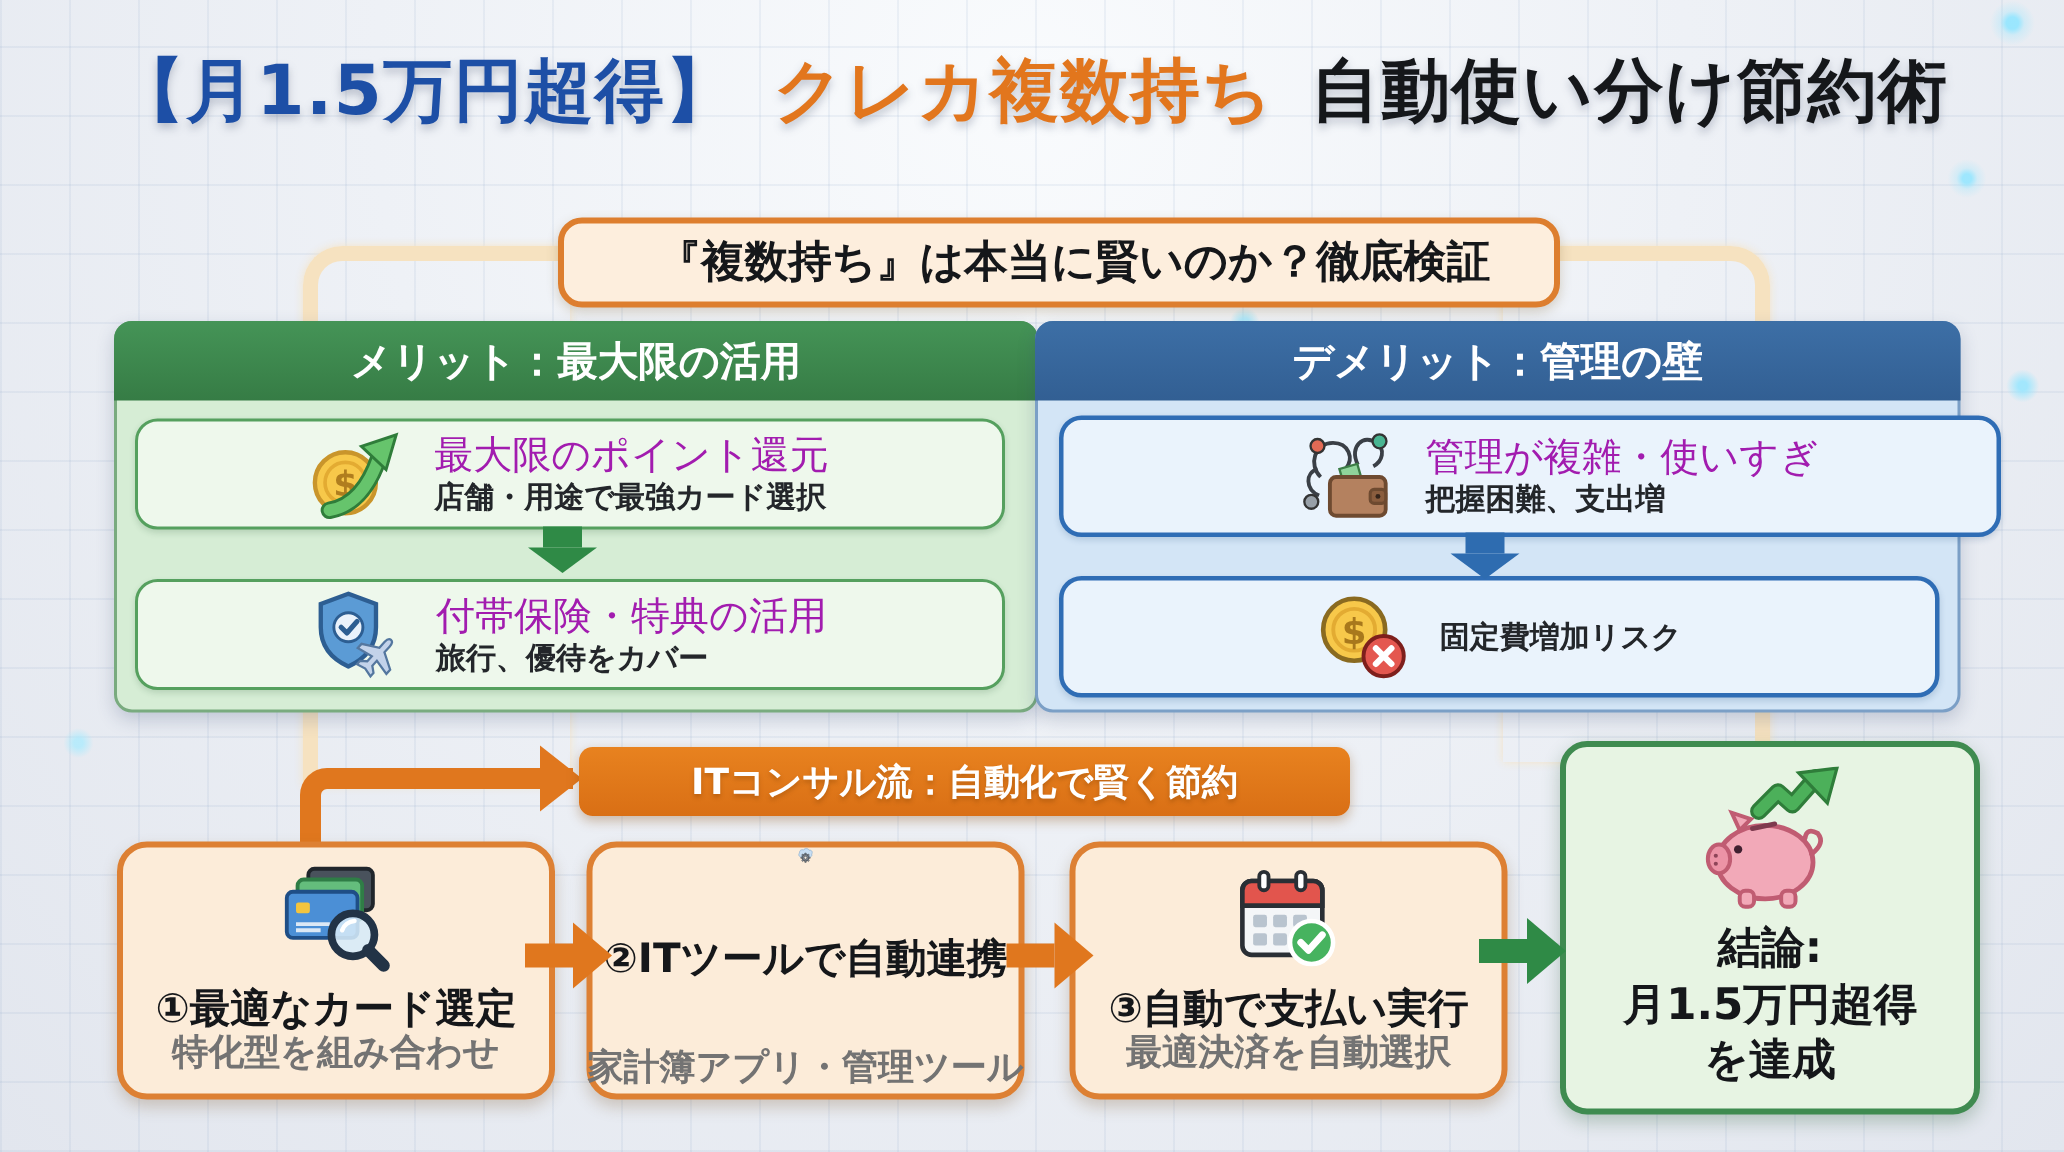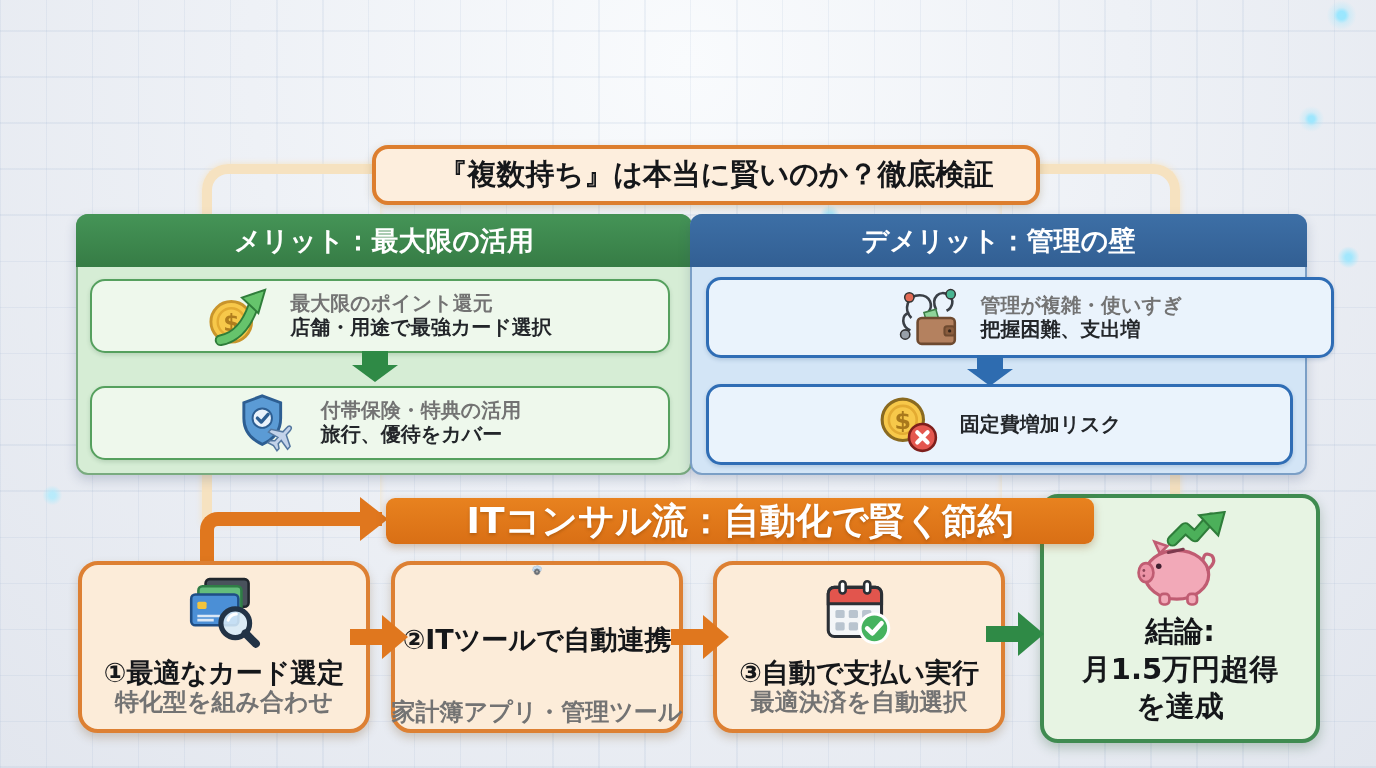--- a/index.html
+++ b/index.html
@@ -62,38 +62,38 @@
     z-index:3;display:flex;align-items:center;justify-content:center;gap:20px;
     border-radius:15px;white-space:nowrap;
   }
   .pitem-green{background:#eef8ec;border:2px solid #55a05e;box-shadow:0 2px 4px rgba(40,90,50,.18);}
   .pitem-blue {background:#eaf3fc;border:3px solid #2f6db5;box-shadow:0 2px 4px rgba(30,70,120,.18);}
   .mi1{left:90px; top:279px;width:576px;height:70px;}
   .mi2{left:90px; top:386px;width:576px;height:70px;}
   .di1{left:706px;top:277px;width:581px;height:75px;padding-left:41px;}
   .di2{left:706px;top:384px;width:581px;height:75px;}
   .pi-text{display:flex;flex-direction:column;line-height:1.18;}
-  .pi-title{font-size:20px;font-weight:700;color:#737373;}
+  .pi-title{font-size:26px;font-weight:400;color:#a21caf;}
   .pi-desc{font-size:20px;font-weight:800;color:#23262a;}
   .pitem svg{flex-shrink:0;}
 
   
   .arrow-down{width:46px;height:31px;z-index:4;}
   .arrow-down::before{content:"";position:absolute;left:10px;top:0;width:26px;height:14px;background:var(--c);}
   .arrow-down::after{content:"";position:absolute;left:0;top:14px;width:0;height:0;
     border-left:23px solid transparent;border-right:23px solid transparent;border-top:17px solid var(--c);}
   .ad-green{--c:#2f8a46;left:352px;top:351px;}
   .ad-blue {--c:#2e6cb0;left:967px;top:355px;}
 
   
   .method-banner{
-    left:386px;top:498px;width:708px;height:46px;z-index:4;
+    left:386px;top:498px;width:514px;height:46px;z-index:4;
     background:linear-gradient(#e8821f,#d96f15);border-radius:9px;
     display:flex;align-items:center;justify-content:center;
-    color:#fff;font-size:36px;font-weight:800;white-space:nowrap;
+    color:#fff;font-size:24px;font-weight:800;white-space:nowrap;
     box-shadow:0 3px 8px rgba(140,80,20,.35);text-shadow:0 2px 3px rgba(120,60,0,.35);
   }
   .elbow{left:200px;top:512px;width:168px;height:52px;z-index:1;
     border-left:14px solid #e0771e;border-top:14px solid #e0771e;border-top-left-radius:18px;}
   .elbow-head{left:360px;top:497px;width:0;height:0;z-index:1;
     border-top:22px solid transparent;border-bottom:22px solid transparent;border-left:28px solid #e0771e;}
 
   
   .step-card{
     top:561px;width:284px;height:164px;z-index:2;
@@ -121,20 +121,25 @@
     display:flex;flex-direction:column;align-items:center;justify-content:center;
     box-shadow:0 5px 12px rgba(40,90,50,.28);white-space:nowrap;
   }
   .conc-text{font-size:29px;font-weight:900;color:#15171a;line-height:1.3;text-align:center;}
 </style>
 </head>
 <body>
 
 <div class="stage">
 
+  <div class="abs title-row">
+    <span class="title-blue">【月1.5万円超得】</span>
+    <span class="title-orange">クレカ複数持ち</span>
+    <span class="title-black">自動使い分け節約術</span>
+  </div>
 
   <div class="abs frame frame-left"></div>
   <div class="abs frame frame-right"></div>
 
   <div class="abs banner">
     <span>『複数持ち』は本当に賢いのか？徹底検証</span>
   </div>
 
   <div class="abs panel panel-merit">
     <div class="panel-header">

